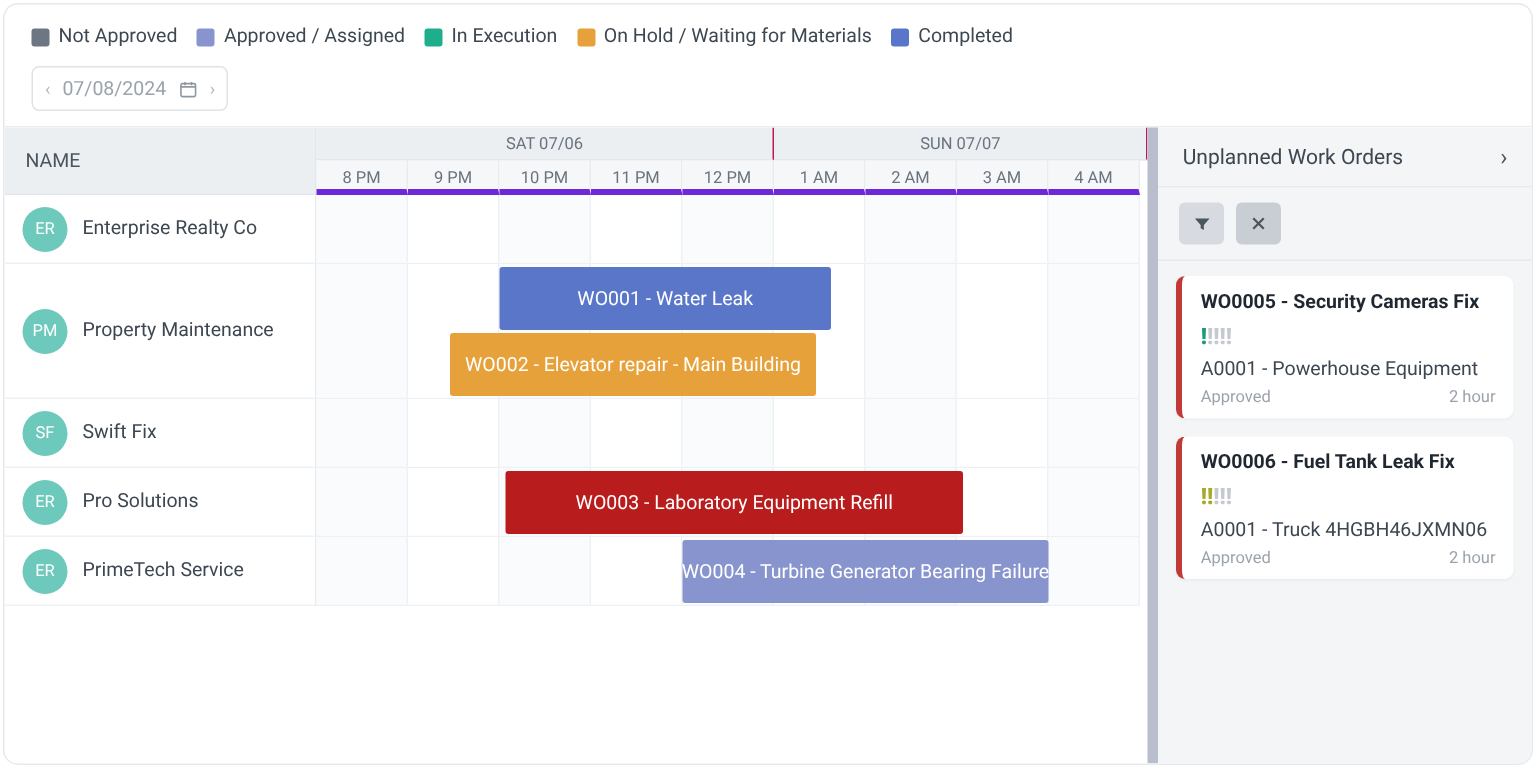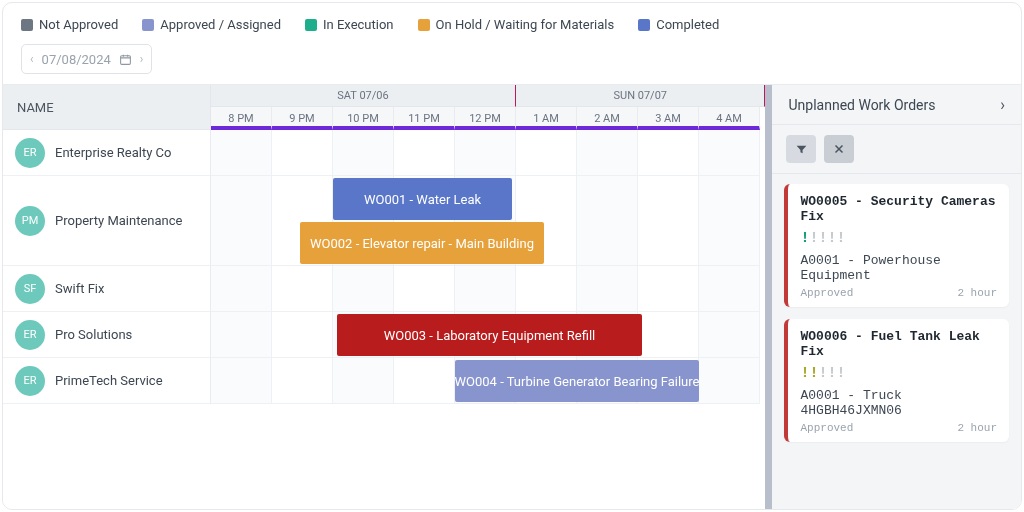--- a/index.html
+++ b/index.html
@@ -20,21 +20,21 @@
     border-radius: 10px;
     display: flex;
     flex-direction: column;
     overflow: hidden;
   }
   .toolbar {
     padding: 14px 18px 10px 18px;
   }
   .legend {
     display: flex;
-    gap: 24px;
+    gap: 13px;
     align-items: center;
     margin-bottom: 12px;
   }
   .legend-item {
     display: flex;
     align-items: center;
     gap: 6px;
     font-size: 13px;
     color: #3d4752;
   }
@@ -242,21 +242,20 @@
     flex: 1;
     padding: 10px 12px;
   }
   .card {
     background: #fff;
     border-radius: 6px;
     border-left: 4px solid #c23a38;
     padding: 10px 12px 8px 12px;
     margin-bottom: 12px;
     box-shadow: 0 1px 2px rgba(0,0,0,0.04);
-    font-family: Liberation Mono, monospace;
   }
   .card h4 {
     font-size: 13px;
     color: #1f2730;
     font-weight: 700;
     margin-bottom: 6px;
   }
   .pr {
     margin: 4px 0 6px 0;
   }
@@ -382,21 +381,21 @@
               <div></div>
               <div></div>
               <div></div>
               <div></div>
               <div></div>
               <div></div>
               <div></div>
               <div></div>
               <div></div>
             </div>
-            <div class="bar" style="background: rgb(90, 118, 201); left: 122px; width: 179px; top: 2px;">WO001 - Water Leak</div>
+            <div class="bar" style="background: rgb(90, 118, 201); left: 122px; width: 221px; top: 2px;">WO001 - Water Leak</div>
             <div class="bar" style="background: rgb(230, 161, 58); left: 61px; width: 244px; top: 46px; margin-left: 28px;">WO002 - Elevator repair - Main Building</div>
           </div>
           <div class="row-head short">
             <div class="avatar">SF</div>
             <div class="vname">Swift Fix</div>
           </div>
           <div class="body-area short">
             <div class="alt-bg">
               <div></div>
               <div></div>

